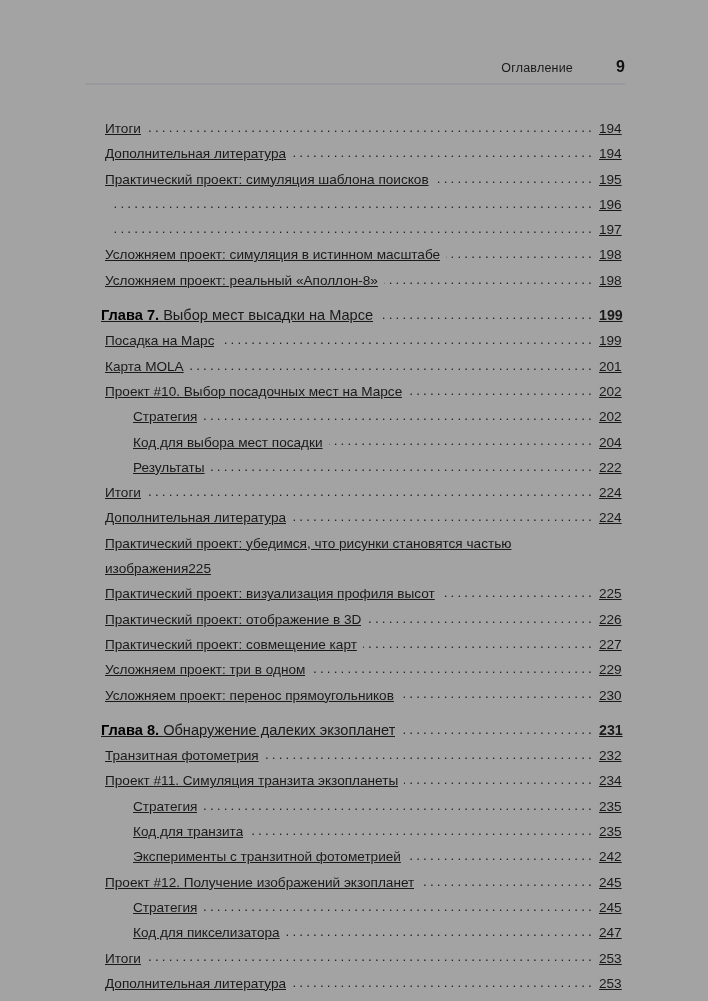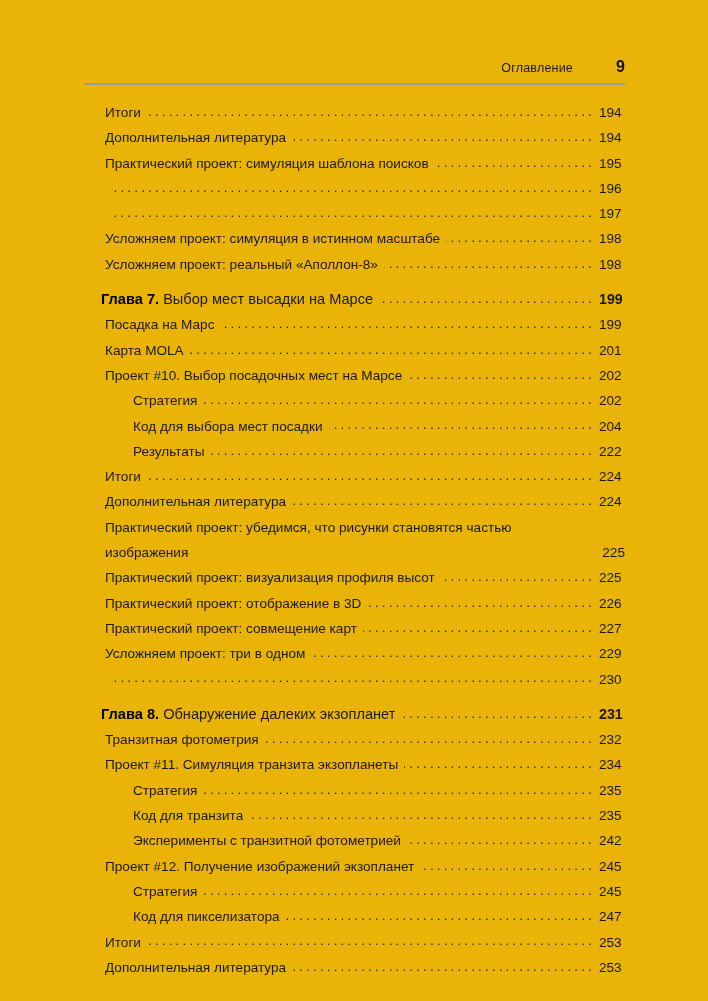--- a/index.html
+++ b/index.html
@@ -12,21 +12,21 @@
     height: 1001px;
     position: relative;
     font-family: "Liberation Sans", "DejaVu Sans", sans-serif;
     color: #1a1a1a;
     overflow: hidden;
   }
 
   .page {
     position: absolute;
     inset: 0;
-    background: #eab308;
+    background: #a3a3a3;
   }
 
   
   .header {
     position: absolute;
     left: 85px;
     top: 58px;
     width: 540px;
     height: 30px;
   }
@@ -55,22 +55,23 @@
     top: 25px;
     width: 540px;
     height: 2px;
     background: #9a9a9e;
   }
 
   
   .toc {
     position: absolute;
     left: 85px;
-    top: 100px;
+    top: 116px;
     width: 540px;
+    text-decoration: underline;
   }
 
   .entry {
     display: flex;
     align-items: flex-end;
     font-size: 13.6px;
     line-height: 25.3px;
     color: #1a1a1a;
     white-space: nowrap;
   }
@@ -136,21 +137,20 @@
     line-height: 25.3px;
     color: #1a1a1a;
   }
   .entry-wrap .wrap-line1 {
     white-space: nowrap;
   }
   .entry-wrap .wrap-line2 {
     display: flex;
     align-items: flex-end;
     white-space: nowrap;
-    justify-content: space-between;
   }
 </style>
 </head>
 <body>
 
 <div class="page">
 
   <div class="header">
     <div class="header-inner">
       <span class="header-title">Оглавление</span>
@@ -260,20 +260,21 @@
         <span class="label">Практический проект: совмещение карт</span>
         <span class="leader"></span>
         <span class="pageno">227</span>
       </div>
       <div class="entry lvl1">
         <span class="label">Усложняем проект: три в одном</span>
         <span class="leader"></span>
         <span class="pageno">229</span>
       </div>
       <div class="entry lvl1">
+        <span class="label">Усложняем проект: перенос прямоугольников</span>
         <span class="leader"></span>
         <span class="pageno">230</span>
       </div>
       <div class="entry chapter lvl0">
         <span class="label"><span class="chapter-num">Глава 8.</span> <span class="chapter-title">Обнаружение далеких экзопланет</span></span>
         <span class="leader"></span>
         <span class="pageno">231</span>
       </div>
       <div class="entry lvl1">
         <span class="label">Транзитная фотометрия</span>

